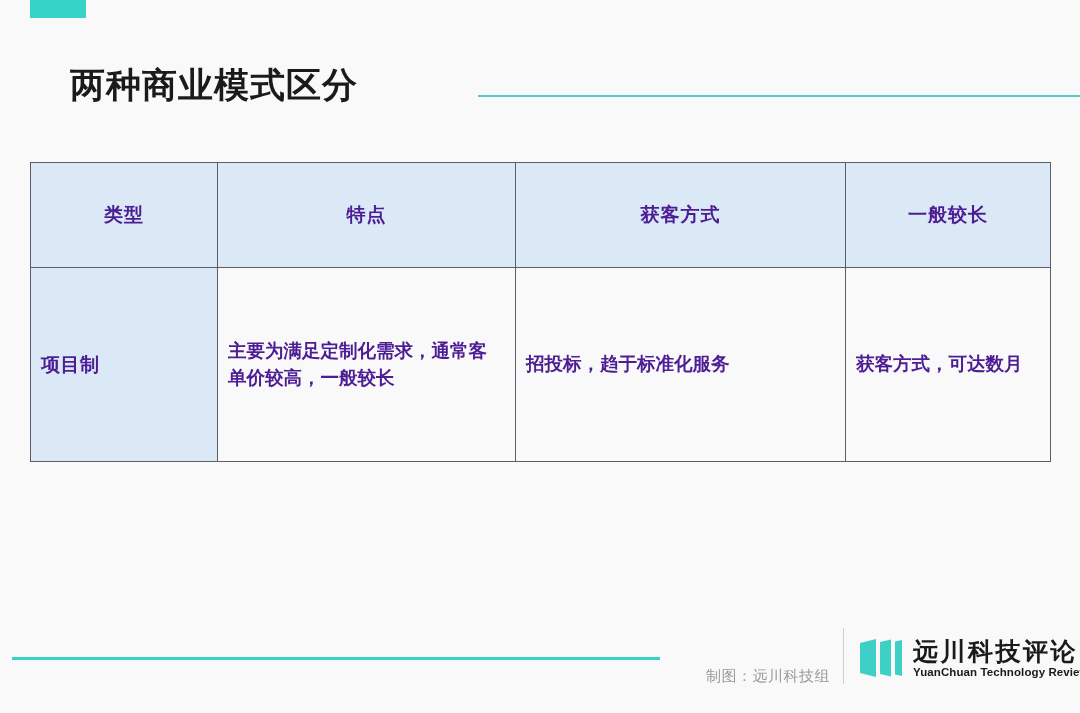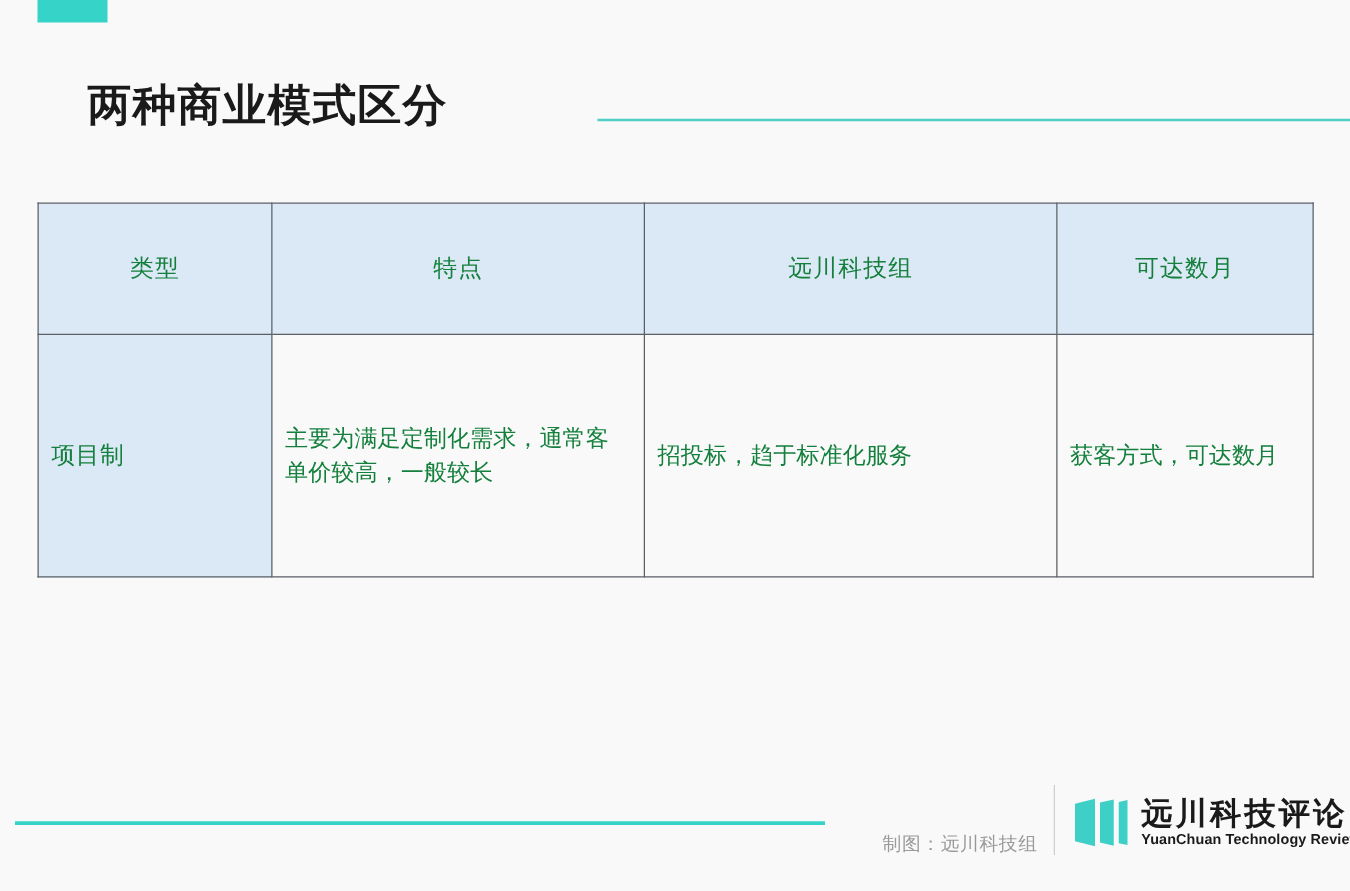--- a/index.html
+++ b/index.html
@@ -70,22 +70,22 @@
   }
   table.compare-table {
     border-collapse: collapse;
     width: 1020px;
     table-layout: fixed;
   }
   table.compare-table td,
   table.compare-table th {
     border: 1px solid #5a5f66;
     vertical-align: middle;
-    color: #15803d;
-    font-weight: normal;
+    color: #4c1d95;
+    font-weight: bold;
     padding: 4px 10px;
   }
   col.c1 { width: 187px; }
   col.c2 { width: 298px; }
   col.c3 { width: 330px; }
   col.c4 { width: 205px; }
 
   thead th {
     background: #dbe8f6;
     height: 96px;
@@ -190,22 +190,22 @@
       <colgroup>
         <col class="c1">
           <col class="c2">
           <col class="c3">
           <col class="c4">
       </colgroup>
       <thead>
         <tr>
           <th>类型</th>
           <th>特点</th>
-          <th>远川科技组</th>
-          <th>可达数月</th>
+          <th>获客方式</th>
+          <th>一般较长</th>
         </tr>
       </thead>
       <tbody>
         <tr class="row-1">
           <td class="type-cell">项目制</td>
           <td>主要为满足定制化需求，通常客单价较高，一般较长</td>
           <td>招投标，趋于标准化服务</td>
           <td>获客方式，可达数月</td>
         </tr>
       </tbody>

